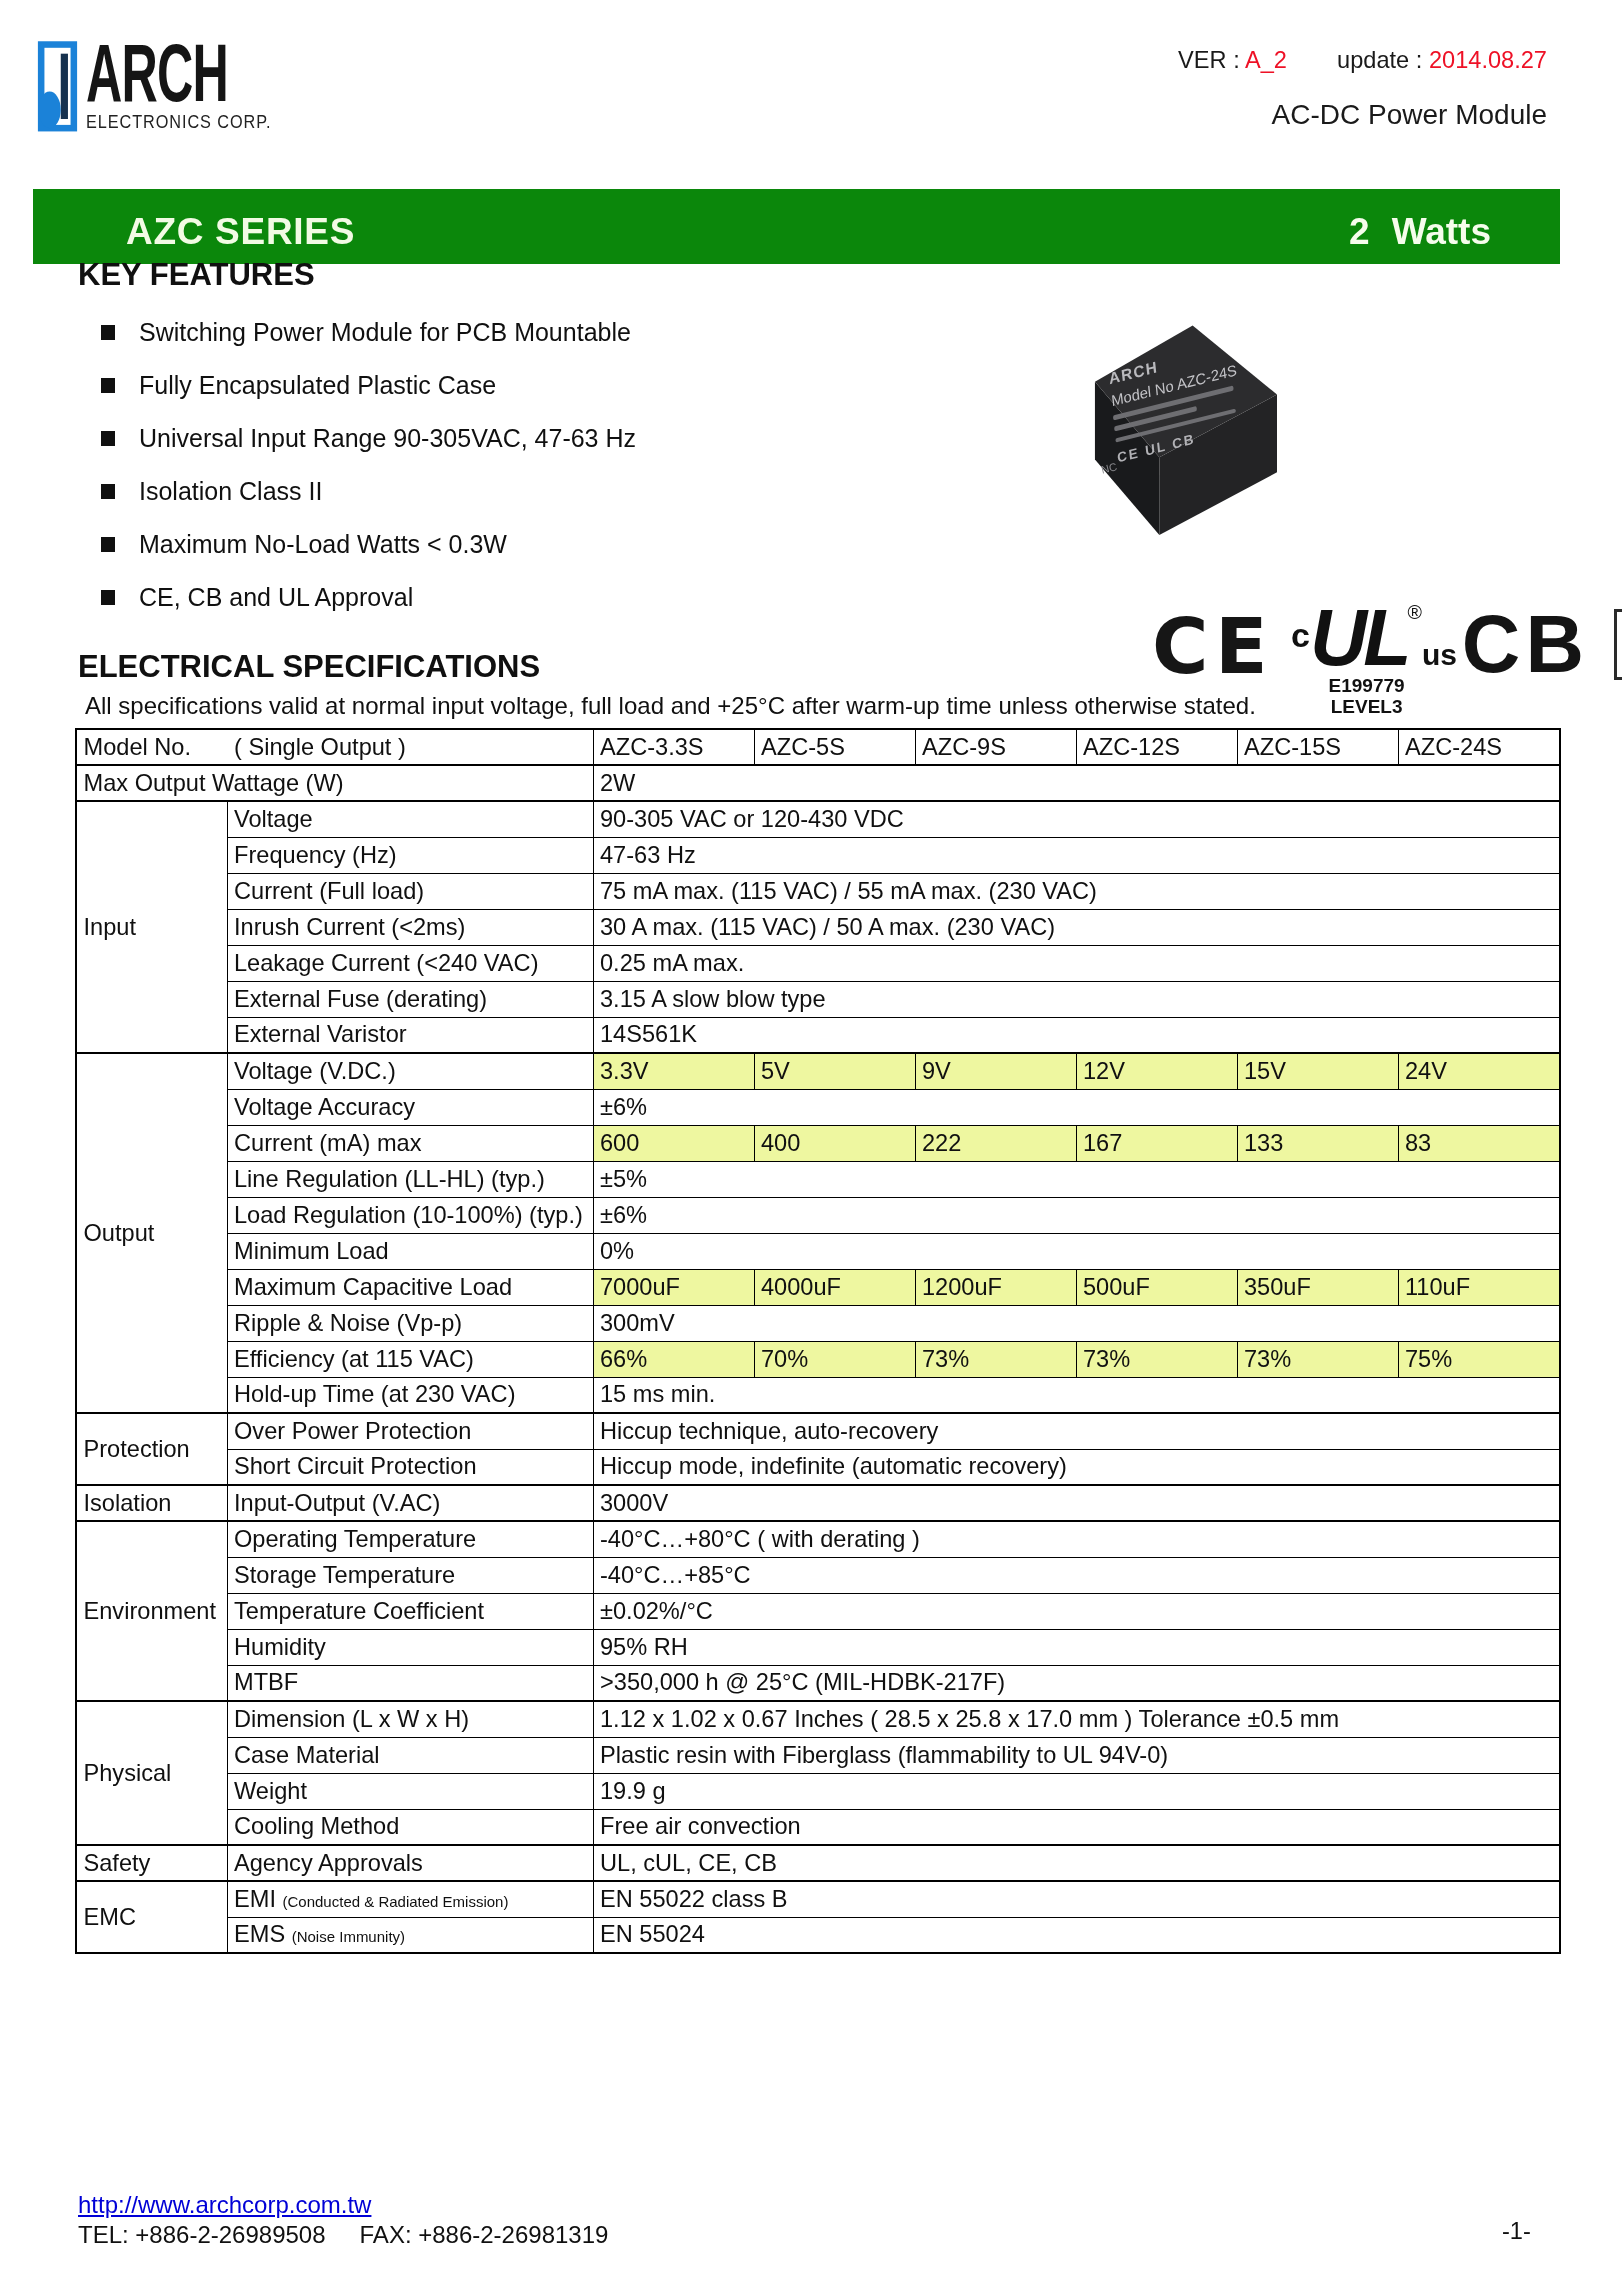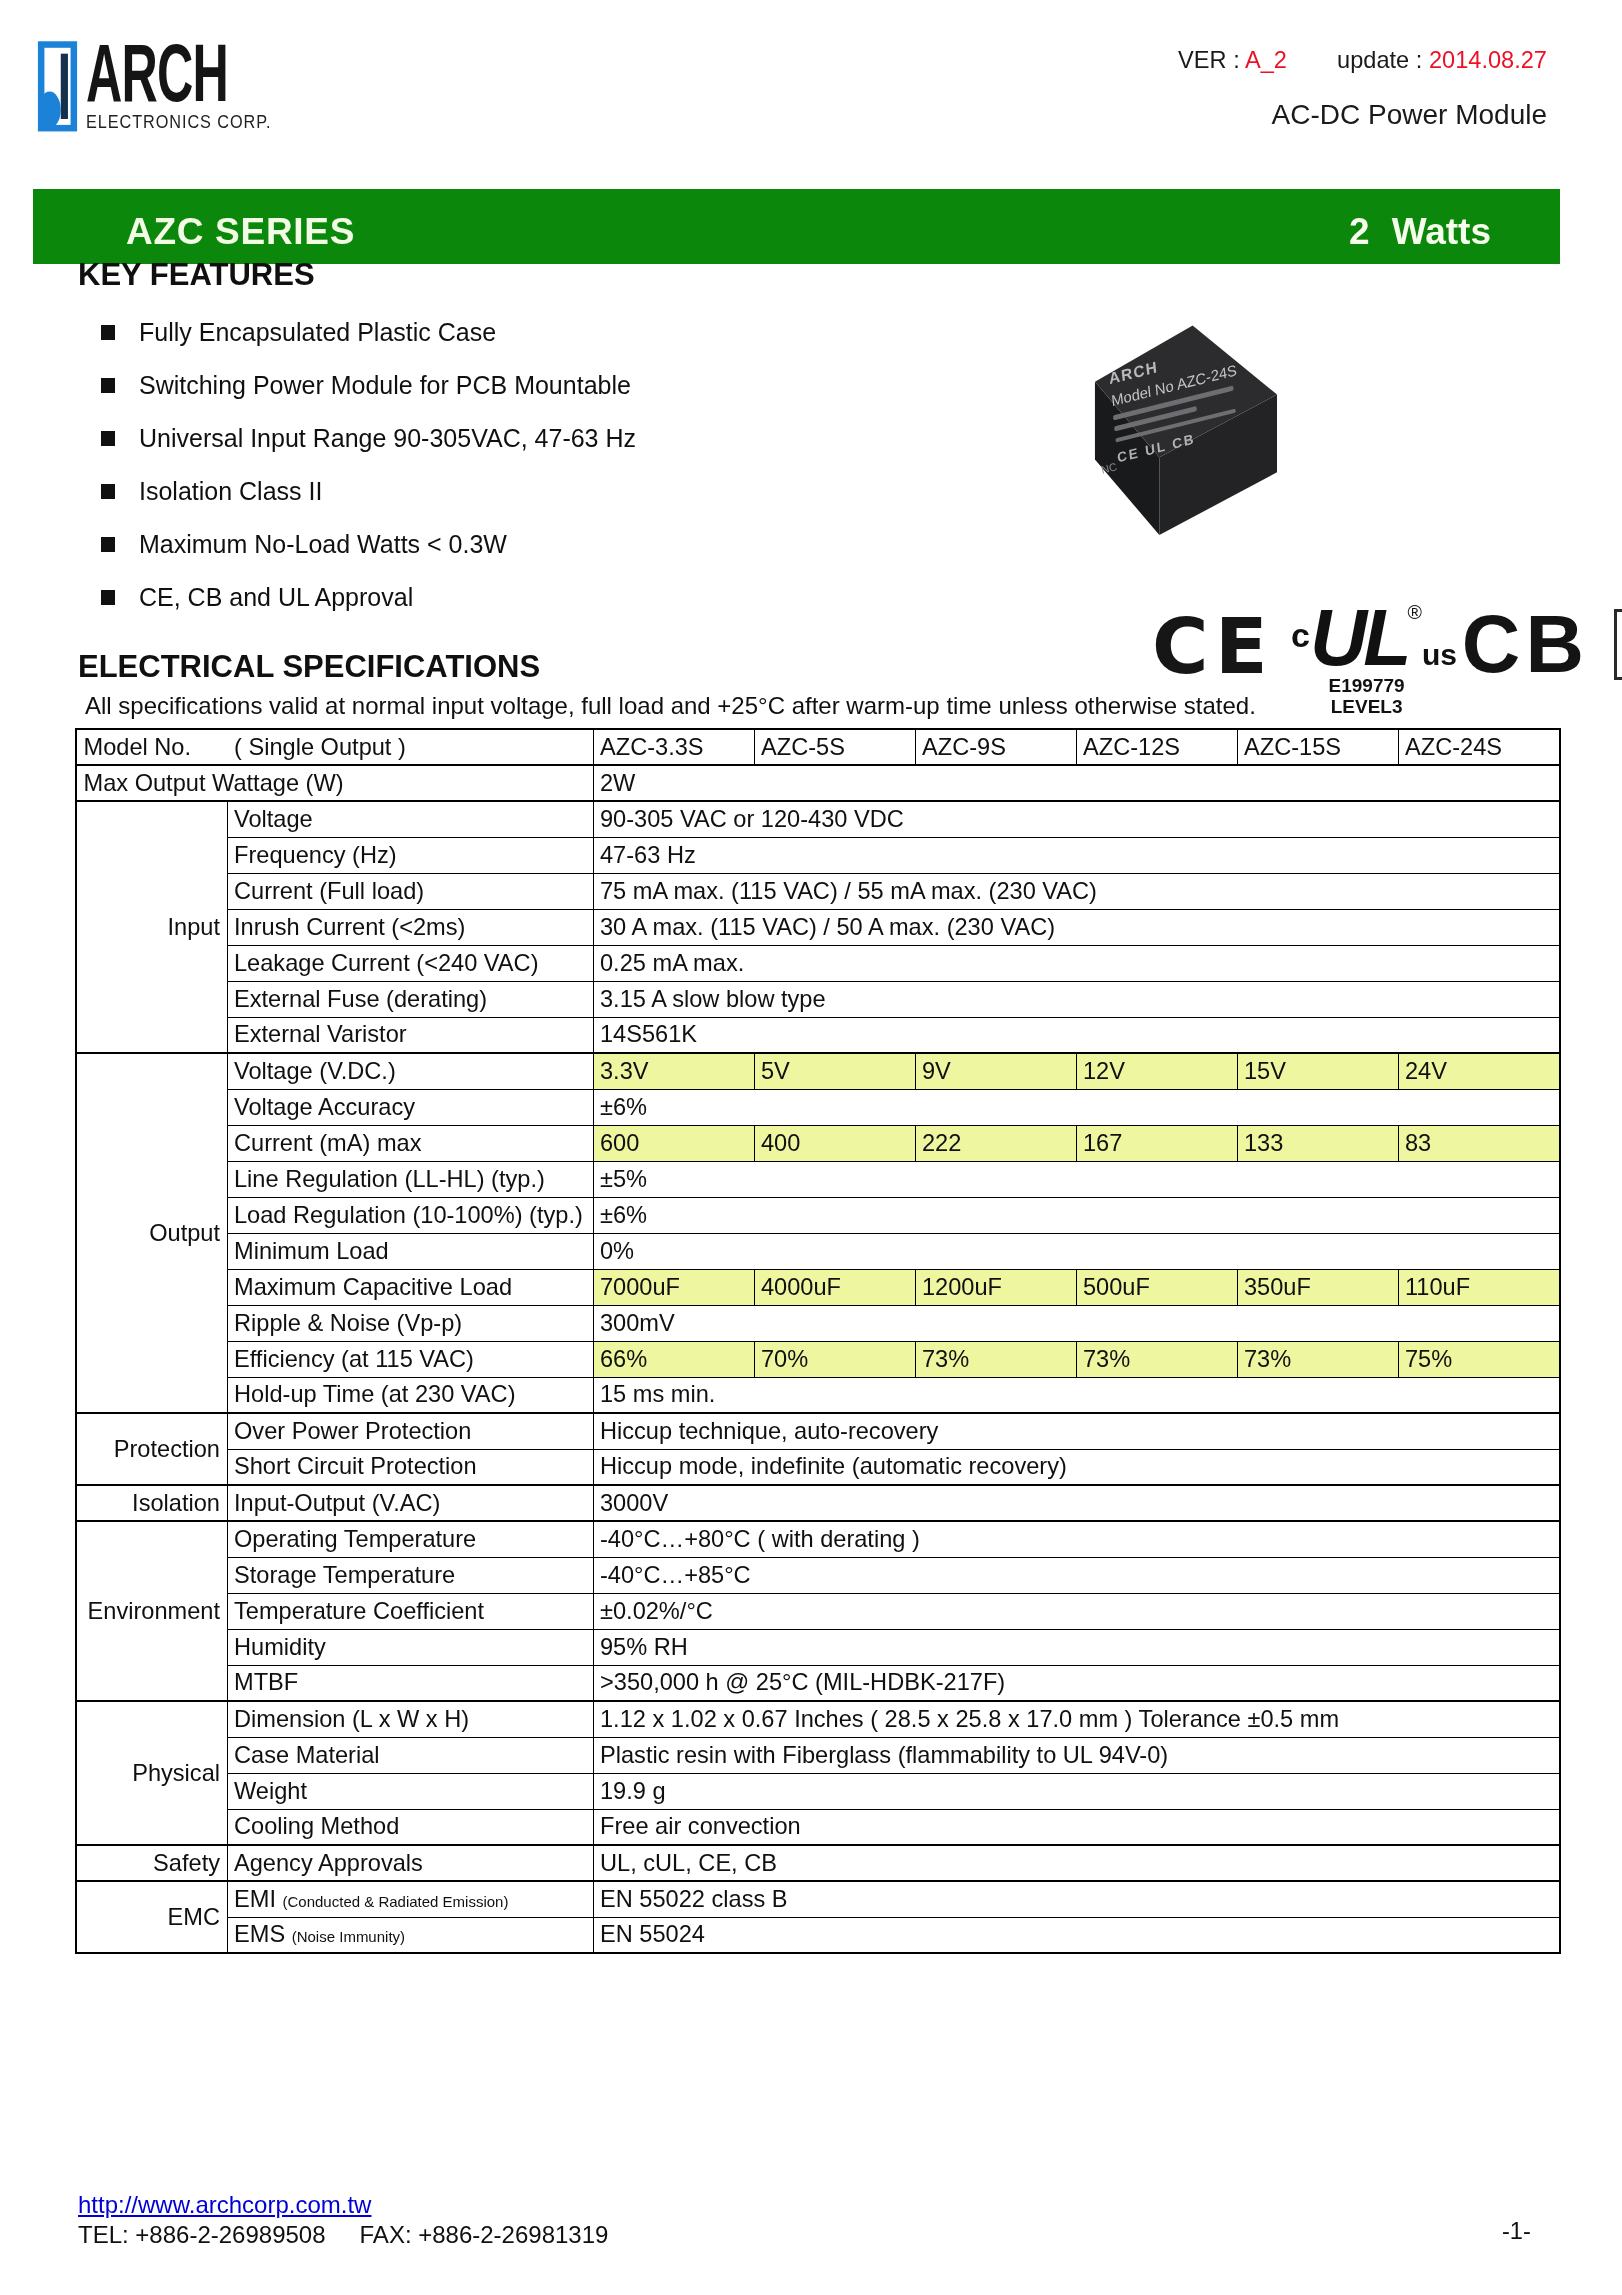--- a/index.html
+++ b/index.html
@@ -61,21 +61,21 @@
            margin-left:19.6px;margin-top:6.5px;}
   .cert-classii{width:58px;height:65px;border:3.3px solid #2a2a2a;margin-left:25px;margin-top:7.9px;
            display:flex;align-items:center;justify-content:center;background:#fff;}
   
   .es-title{position:absolute;left:78px;top:649px;font-size:31px;font-weight:bold;color:#101010;}
   .es-note{position:absolute;left:85px;top:692px;font-size:24px;color:#101010;}
   table.spec{position:absolute;left:75px;top:728px;width:1485px;border-collapse:collapse;
              table-layout:fixed;border:2.6px solid #000;}
   table.spec td{border:1.3px solid #000;height:36px;font-size:23.6px;color:#101010;
                 vertical-align:middle;box-sizing:border-box;padding:0 6.5px;overflow:hidden;white-space:nowrap;}
-  td.cat{text-align:right;}
+  td.cat{text-align:left;}
   td.param{padding-left:17px;}
   td.val,td.model{padding-left:13px;}
   td.hl{background:#eef7a0;padding-left:13px;}
   tr.sec td{border-top:2.6px solid #000;}
   tr.thead td{border-bottom:2px solid #000;}
   .sub{margin-left:43px;}
   .psub{font-size:15px;}
   
   .footer-url{position:absolute;left:78px;top:2191px;font-size:24px;color:#0000d6;text-decoration:underline;}
   .footer-tel{position:absolute;left:78px;top:2221px;font-size:24px;color:#101010;}
@@ -111,25 +111,25 @@
   <span class="series">AZC SERIES</span>
   <span class="watts">
     <span class="wv">2</span><span>Watts</span>
   </span>
 </div>
 
 <div class="kf-title">KEY FEATURES</div>
 <ul class="kf-list">
   <li>
       <span class="kf-bullet"></span>
+      <span class="kf-text">Switching Power Module for PCB Mountable</span>
+    </li>
+  <li>
+      <span class="kf-bullet"></span>
       <span class="kf-text">Fully Encapsulated Plastic Case</span>
-    </li>
-  <li>
-      <span class="kf-bullet"></span>
-      <span class="kf-text">Switching Power Module for PCB Mountable</span>
     </li>
   <li>
       <span class="kf-bullet"></span>
       <span class="kf-text">Universal Input Range 90-305VAC, 47-63 Hz</span>
     </li>
   <li>
       <span class="kf-bullet"></span>
       <span class="kf-text">Isolation Class II</span>
     </li>
   <li>

